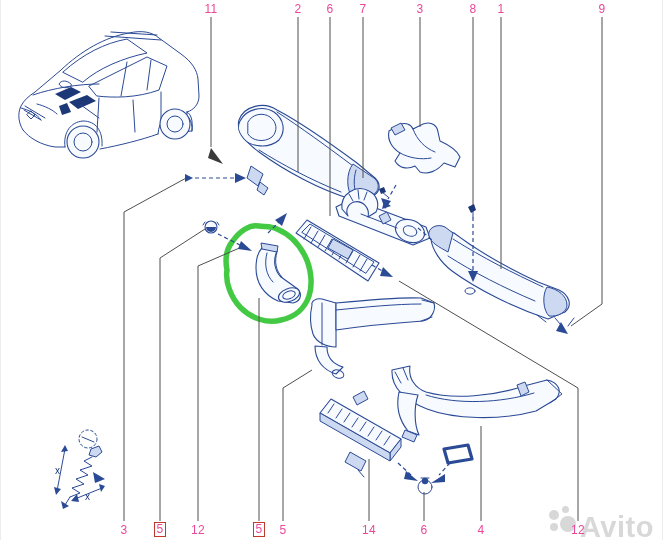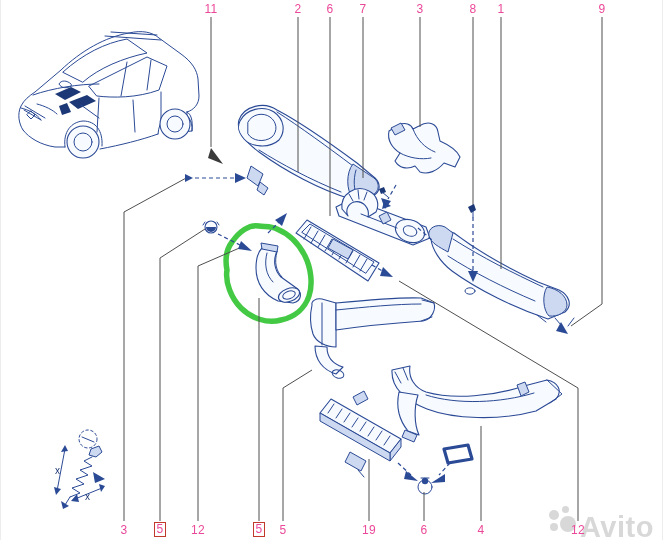--- a/index.html
+++ b/index.html
@@ -265,18 +265,18 @@
   <span class="num" style="left:419px;top:2px">3</span>
   <span class="num" style="left:472px;top:2px">8</span>
   <span class="num" style="left:500px;top:2px">1</span>
   <span class="num" style="left:601px;top:2px">9</span>
 
   <span class="num" style="left:123px;top:523px">3</span>
   <span class="num boxed" style="left:159px;top:522px">5</span>
   <span class="num" style="left:197px;top:523px">12</span>
   <span class="num boxed" style="left:258px;top:522px">5</span>
   <span class="num" style="left:282px;top:523px">5</span>
-  <span class="num" style="left:368px;top:523px">19</span>
+  <span class="num" style="left:368px;top:523px">14</span>
   <span class="num" style="left:423px;top:523px">6</span>
   <span class="num" style="left:480px;top:523px">4</span>
   <span class="num" style="left:577px;top:523px">12</span>
 
 </div>
 
 </body></html>

